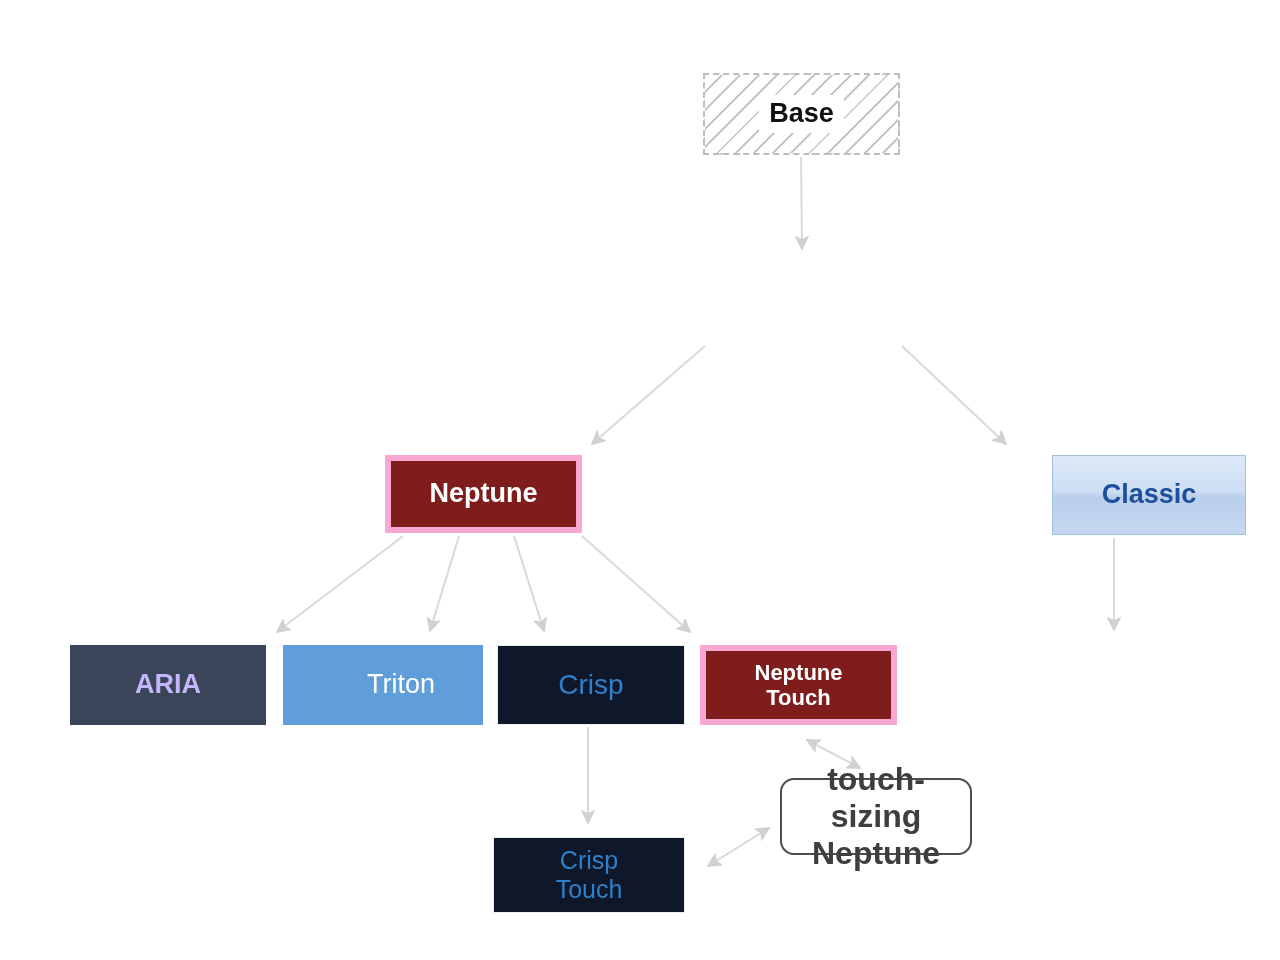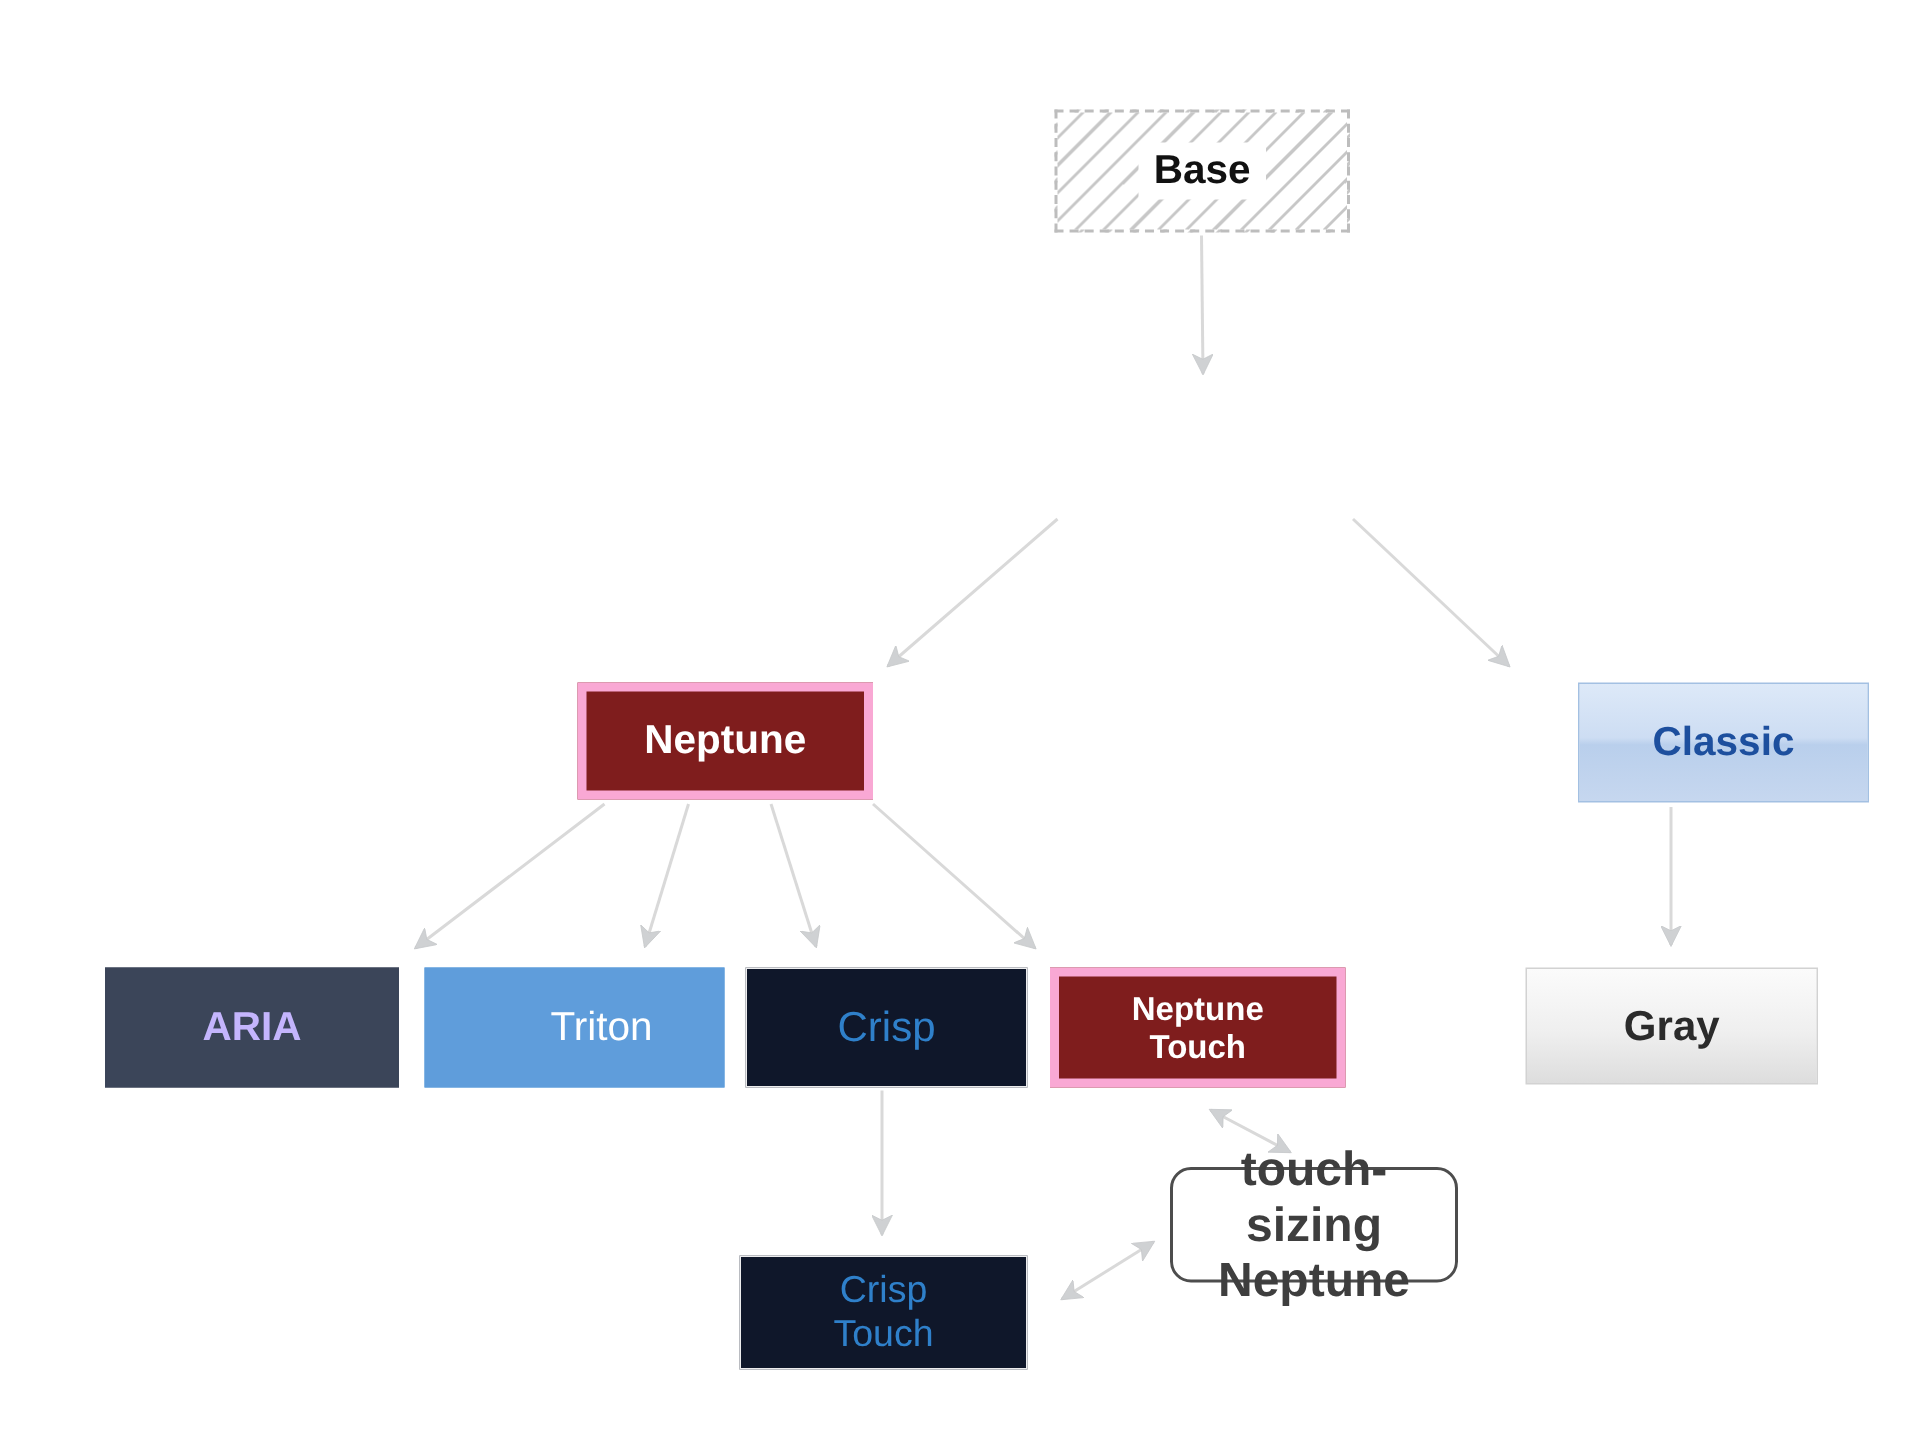--- a/index.html
+++ b/index.html
@@ -123,23 +123,20 @@
 
   <div class="node light-gray pos-crisp">
     <span class="lbl">Crisp</span>
   </div>
 
   <div class="node blue-solid blue-solid-sm pos-neptune-touch">
     <span class="lbl">Neptune</span>
     <span class="lbl">Touch</span>
   </div>
 
-  <div class="node gray-gradient pos-gray">
-    <span class="lbl">Gray</span>
-  </div>
 
   <div class="node light-gray light-gray-sm pos-crisp-touch">
     <span class="lbl">Crisp</span>
     <span class="lbl">Touch</span>
   </div>
 
   <div class="node rounded-package pos-touch-sizing">
     <span class="lbl">touch-sizing</span>
     <span class="lbl">Neptune</span>
   </div>

